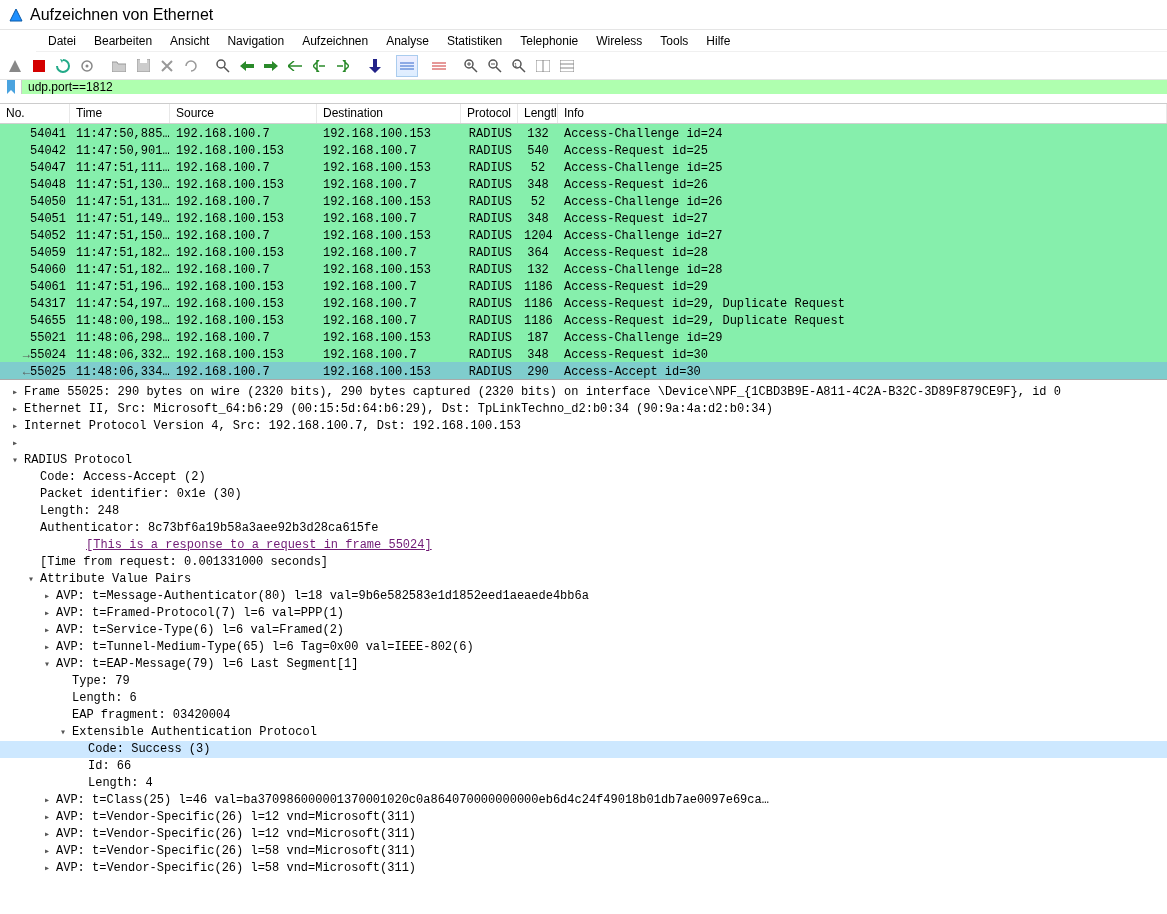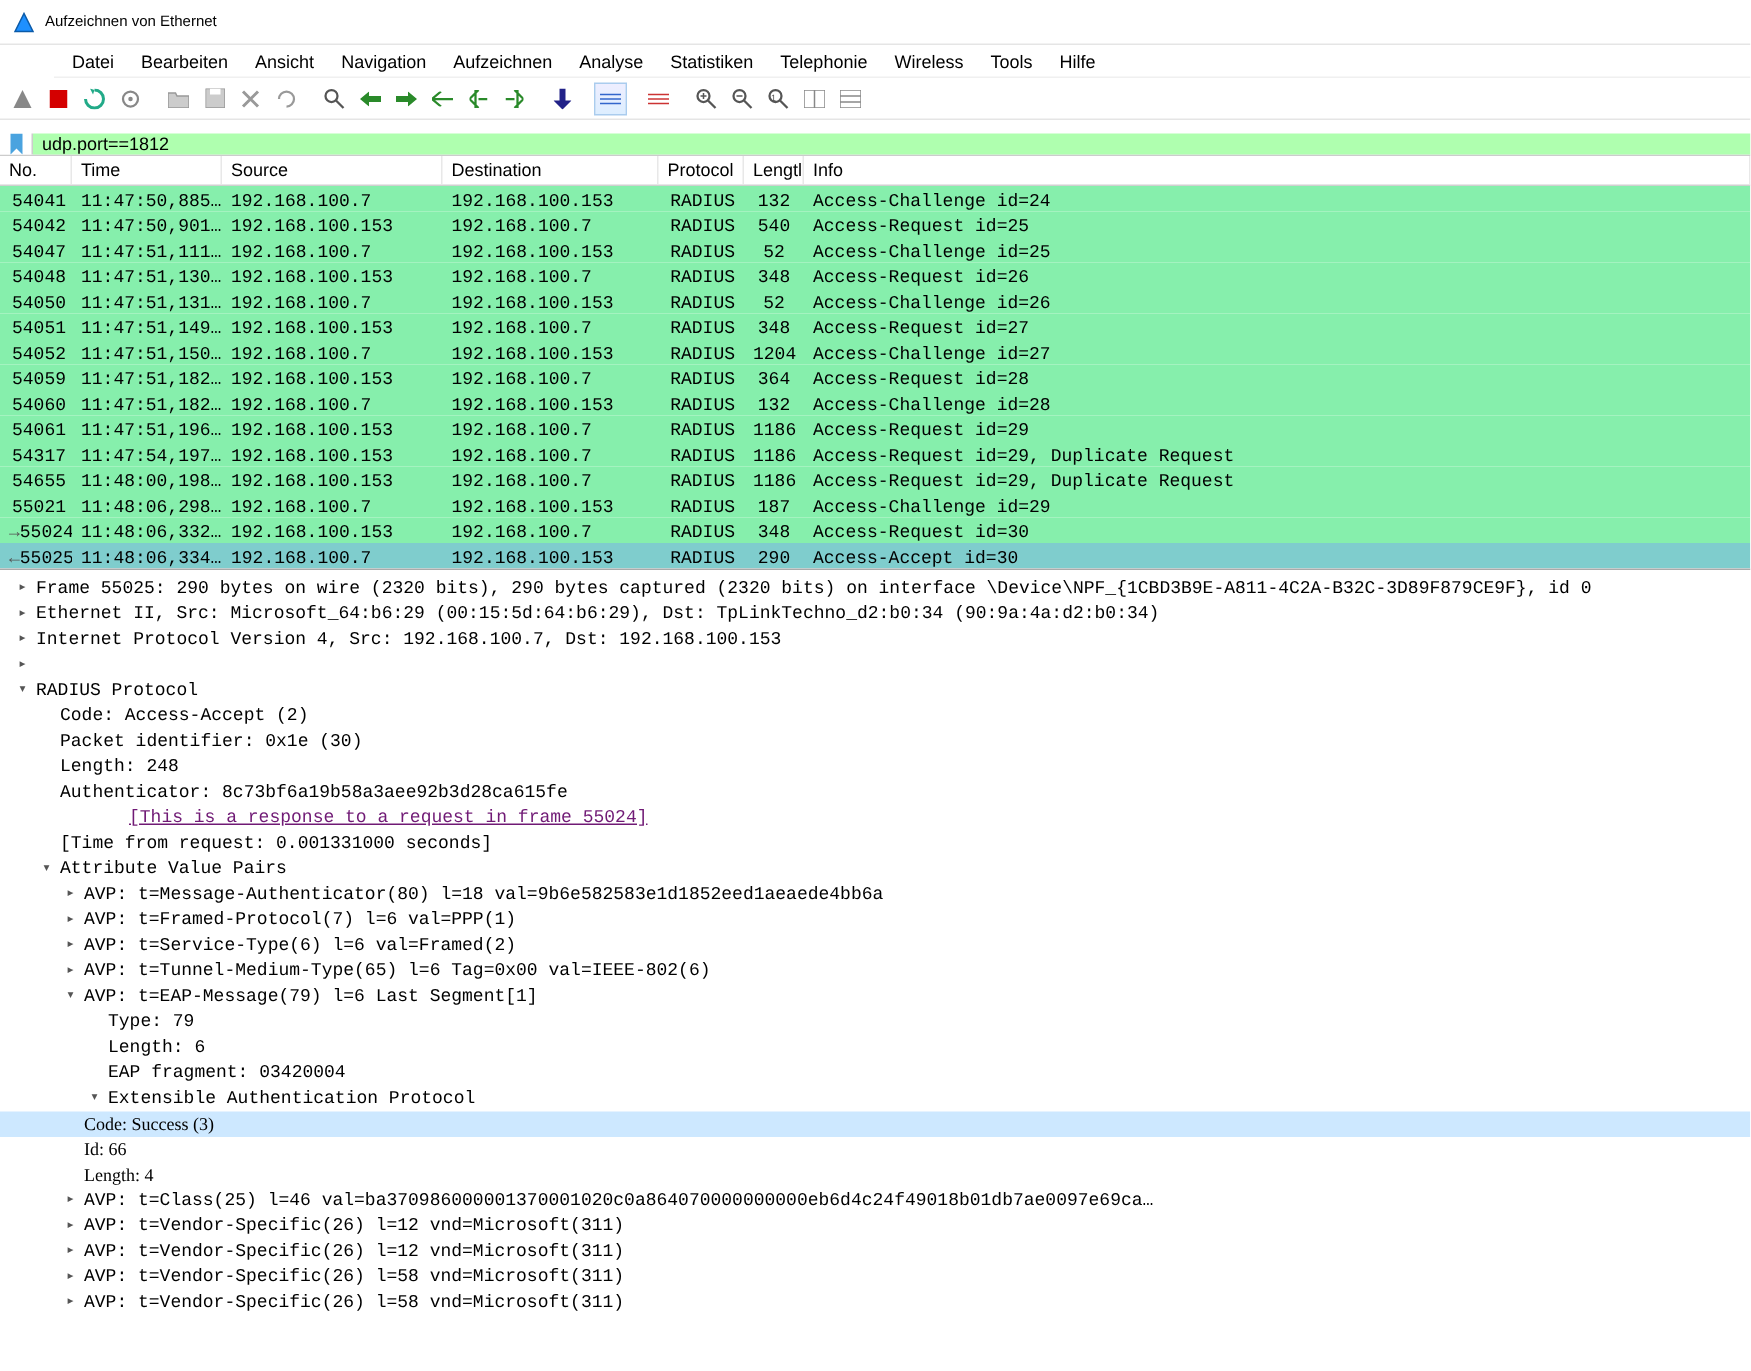--- a/index.html
+++ b/index.html
@@ -17,21 +17,21 @@
       align-items: center;
       padding: 0 8px;
       border-bottom: 1px solid #e5e5e5;
       background:#fff;
     }
     .titlebar .appicon {
       width: 16px; height: 16px;
       margin-right: 6px;
       display:flex; align-items:center; justify-content:center;
     }
-    .titlebar .title { font-size: 10px; }
+    .titlebar .title { font-size: 16px; }
     .menubar {
       height: 22px;
       display: flex;
       align-items: center;
       gap: 2px;
       padding: 0 4px;
       border-bottom: 1px solid #f0f0f0;
       margin-left: 36px;
     }
     .menubar .menuitem {
@@ -49,21 +49,21 @@
     }
     .toolbar .btn {
       width: 22px; height: 22px;
       display: flex; align-items: center; justify-content: center;
       cursor: default;
     }
     .toolbar .sep { width: 6px; }
     .filterbar {
       height: 24px;
       display: flex;
-      align-items: flex-end;
+      align-items: flex-start;
       border-bottom: 1px solid #ccc;
     }
     .filterbar .bookmark {
       width: 22px;
       display:flex; align-items:center; justify-content:center;
       background:#fff;
       border-right:1px solid #ccc;
     }
     .filterbar input {
       flex: 1;
@@ -82,21 +82,21 @@
       font-size: 12px;
       color:#000;
     }
     .packet-list-header .col, .packet-row .col {
       padding: 2px 6px 2px 6px;
       overflow: hidden;
       text-overflow: clip;
       border-right: 1px solid #e8e8e8;
     }
     .packet-row .col { border-right:none; }
-    .col-no   { width: 48px; text-align:right; padding-right:4px;}
+    .col-no   { width: 70px; text-align:right; padding-right:4px;}
     .col-time { width: 100px; }
     .col-src  { width: 147px; }
     .col-dst  { width: 144px; }
     .col-proto{ width: 57px; text-align: right; }
     .col-len  { width: 40px; text-align:center; padding-right:4px;}
     .col-info { flex: 1; padding-left:4px;}
     .packet-list {
       height: 255px;
       overflow: hidden;
       font-family: Consolas, "Courier New", monospace;
@@ -133,21 +133,21 @@
     }
     .tree-row .text{ padding-left:2px;}
     .tree-row.link .text a{ color:#701a75; text-decoration: underline; margin-left: 46px;}
     .tree-row.hl{
       background:#CDE8FF;
     }
     .indent-0{padding-left:8px;}
     .indent-1{padding-left:24px;}
     .indent-2{padding-left:40px;}
     .indent-3{padding-left:56px;}
-    .indent-4{padding-left:40px;font-family:Liberation Serif, serif;}
+    .indent-4{padding-left:72px;}
     svg{display:block;}
   </style>
 </head>
 <body>
 
 <div class="titlebar">
   <span class="appicon">
     <svg width="14" height="14" viewBox="0 0 14 14">
         <path d="M1 13 L7 1 L13 13 Z" fill="#1E90FF" stroke="#0a5aa8" stroke-width="1"></path>
       </svg>

